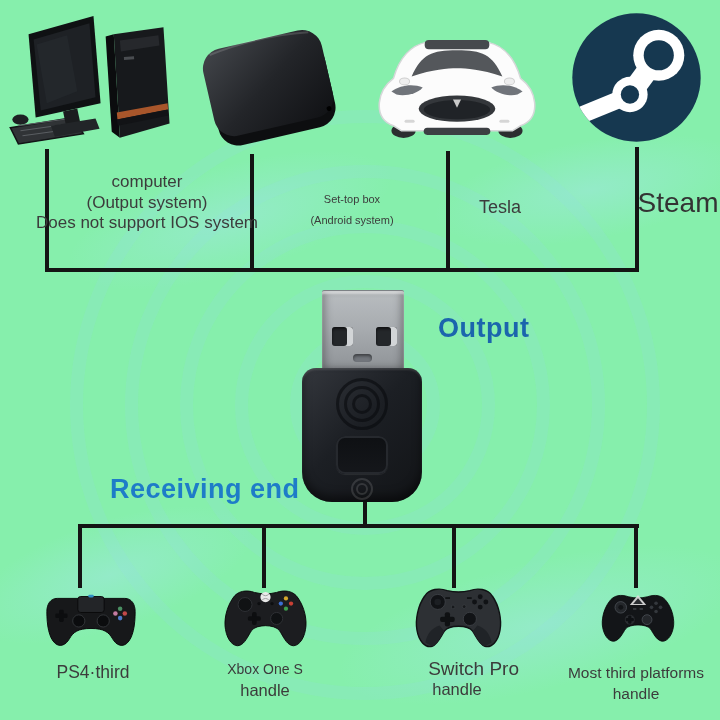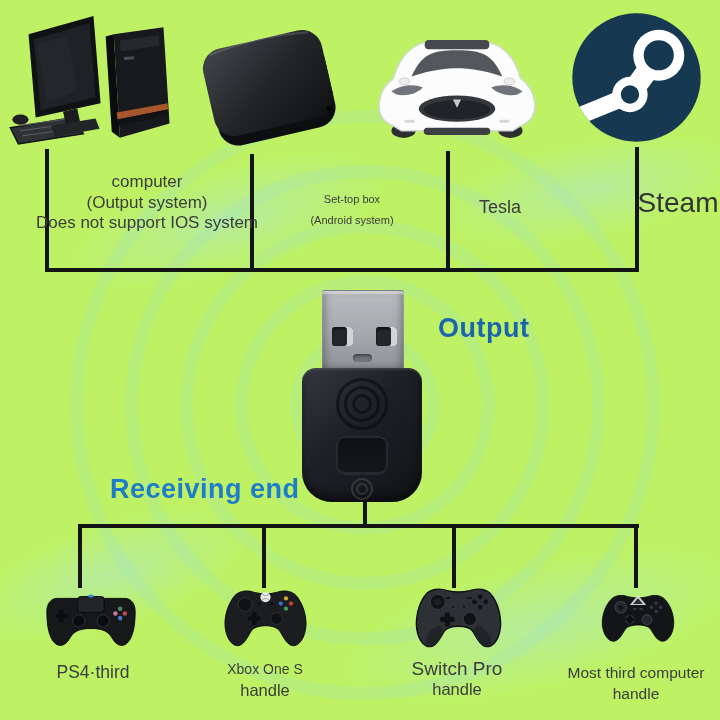--- a/index.html
+++ b/index.html
@@ -1,17 +1,17 @@
 <!DOCTYPE html>
 <html><head>
 <meta charset="utf-8">
 <style>
   * { margin:0; padding:0; box-sizing:border-box; }
   body { background:#ffffff; font-family:"Liberation Sans", sans-serif; }
-  .stage { position:relative; width:720px; height:720px; background:#bef264; overflow:hidden; }
+  .stage { position:relative; width:720px; height:720px; background:#86efac; overflow:hidden; }
 
   
   .ring { position:absolute; border-radius:50%; border:13px solid rgba(150,215,235,0.16); }
   .ring.r1 { left:290px; top:330px; width:150px; height:150px; }
   .ring.r2 { left:235px; top:275px; width:260px; height:260px; }
   .ring.r3 { left:180px; top:220px; width:370px; height:370px; }
   .ring.r4 { left:125px; top:165px; width:480px; height:480px; }
   .ring.r5 { left:70px;  top:110px; width:590px; height:590px; }
   .band { position:absolute; border-radius:50%;
           background:radial-gradient(ellipse at center, rgba(170,228,245,0.38), rgba(170,228,245,0) 70%); }
@@ -29,21 +29,21 @@
   .lbl-settop   { left:270px; top:189px; width:164px; font-size:11px; line-height:20.5px; }
   .lbl-tesla    { left:458px; top:197px; width:84px;  font-size:18px; }
   .lbl-steam    { left:628px; top:187px; width:100px; font-size:28px; color:#333; }
   .blue-label { position:absolute; font-weight:bold; font-size:27px; letter-spacing:0.5px; }
   .lbl-output    { left:438px; top:313px; color:#1b65ad; }
   .lbl-receiving { left:110px; top:474px; color:#1e7cc8; }
   .lbl-ps4    { left:33px;  top:662px; width:120px; font-size:17.5px; }
   .lbl-xbox   { left:203px; top:658px; width:124px; font-size:16.5px; }
   .lbl-xbox .l1 { font-size:14px; line-height:23px; }
   .lbl-switch { left:395px; top:657px; width:124px; font-size:16.5px; }
-  .lbl-switch .l1 { font-size:19px; line-height:23px; }
+  .lbl-switch .l1 { font-size:19px; line-height:23px;text-align:right; }
   .lbl-third  { left:551px; top:662px; width:170px; font-size:15.5px; line-height:21px; }
 
   
   .fig { position:absolute; }
 
   
   .plug { position:absolute; left:322px; top:290px; width:82px; height:82px;
           background:linear-gradient(180deg,#b9bdc0 0%,#a8acb0 45%,#8e9296 100%);
           border-radius:2px 2px 0 0; border-top:1px solid #7d8185;
           box-shadow:inset 0 3px 2px rgba(255,255,255,0.5), inset 0 -5px 7px rgba(0,0,0,0.22),
@@ -280,17 +280,17 @@
   </div>
   <div class="rcv-label lbl-xbox">
     <div class="l1">Xbox One S</div>
     <div>handle</div>
   </div>
   <div class="rcv-label lbl-switch">
     <div class="l1">Switch Pro</div>
     <div>handle</div>
   </div>
   <div class="rcv-label lbl-third">
-    <div>Most third computer</div>
+    <div>Most third platforms</div>
     <div>handle</div>
   </div>
 
 </div>
 
 </body></html>

